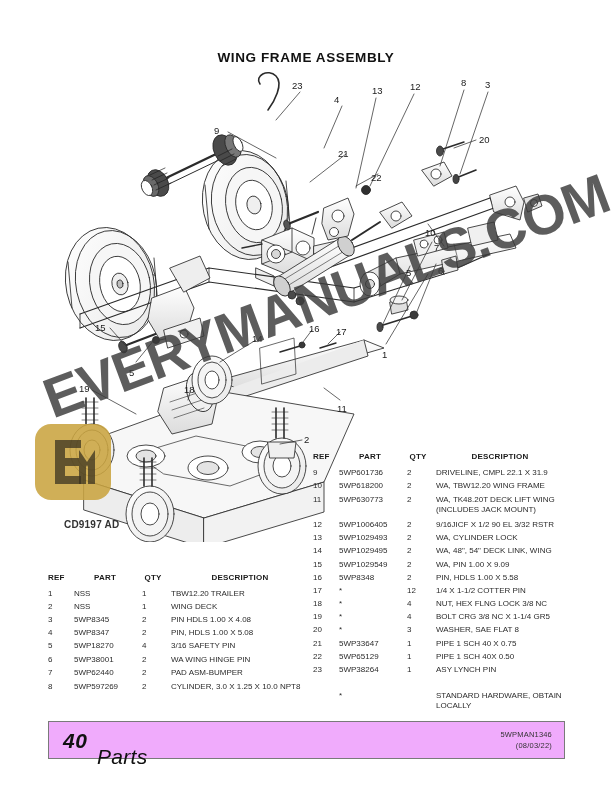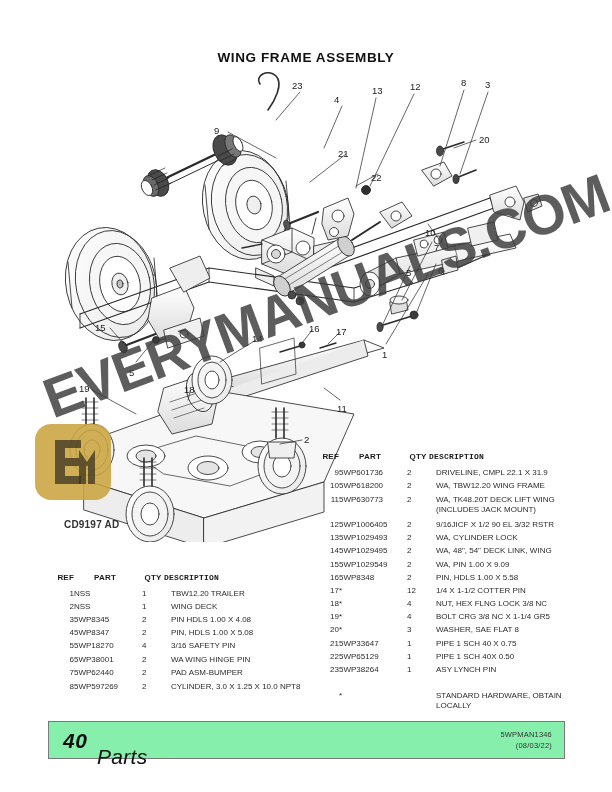--- a/index.html
+++ b/index.html
@@ -124,39 +124,39 @@
     padding: 0 0 5px 0;
     letter-spacing: 0.2px;
   }
   .parts-table td {
     font-size: 8px;
     padding: 1.6px 0;
     vertical-align: top;
     line-height: 1.25;
     color: #2b2b2b;
   }
-  .col-ref   { width: 26px;  text-align: right; }
+  .col-ref   { width: 26px;  text-align: left; }
   .col-part  { width: 62px;   padding-right: 6px !important; }
   .col-qty   { width: 22px;  }
   .col-desc  { text-align: left; padding-left: 7px !important; }
-  th.col-desc { padding-left: 0 !important; font-family: Liberation Mono, monospace; }
+  th.col-desc { text-align: center; padding-left: 0 !important; }
   .star { font-size: 9px; }
   .tall td { padding-top: 3px; padding-bottom: 3px; }
   .note-row td { padding-top: 14px; }
 
   
   #footer {
     position: absolute;
     left: 48px;
     top: 721px;
     width: 517px;
     height: 38px;
     border: 1px solid #7a7a7a;
     box-sizing: border-box;
-    background: #86efac;
+    background: #f0abfc;
   }
   #footer-page-number {
     position: absolute;
     left: 14px;
     top: 7px;
     font-size: 21px;
     font-weight: bold;
     font-style: italic;
     color: #111;
     letter-spacing: 0.5px;

